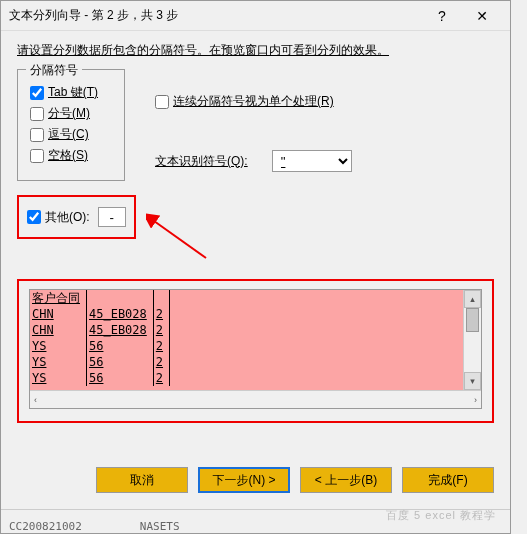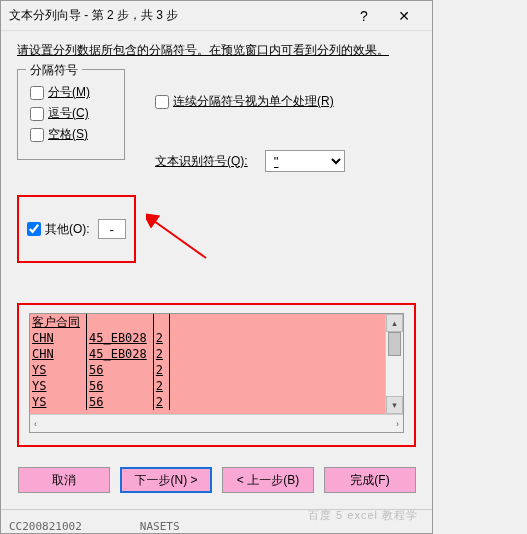--- a/index.html
+++ b/index.html
@@ -1,49 +1,49 @@
 <!DOCTYPE html>
 <html><head>
 <meta charset="utf-8">
 <style>
 * { box-sizing: border-box; margin: 0; padding: 0; }
 body { font-family: "Microsoft YaHei", SimSun, sans-serif; font-size: 12px; background: #f0f0f0; color: #000; }
-.dialog { width: 433px; height: 534px; background: #f0f0f0; border: 1px solid #999; position: relative; }
+.dialog { width: 511px; height: 534px; background: #f0f0f0; border: 1px solid #999; position: relative; }
 .titlebar { height: 30px; display: flex; align-items: center; padding: 0 8px; border-bottom: 1px solid #ddd; }
 .titlebar .title { flex: 1; font-size: 12px; }
 .titlebar .tbtn { width: 40px; height: 28px; display: flex; align-items: center; justify-content: center; cursor: pointer; font-size: 14px; }
 .content { padding: 10px 16px; text-decoration: underline; }
 .instr { margin-bottom: 10px; line-height: 1.5; }
 .fieldset { border: 1px solid #999; padding: 10px 8px 12px 12px; margin-bottom: 8px; position: relative; display: inline-block; vertical-align: top; }
 .fieldset .legend { position: absolute; top: -8px; left: 8px; background: #f0f0f0; padding: 0 4px; font-size: 12px; }
 .delim-row { display: flex; align-items: flex-start; gap: 30px; }
 .delims { width: 105px; }
 .chk-row { display: flex; align-items: center; margin: 4px 0; gap: 4px; }
 .chk-row input[type="checkbox"] { width: 14px; height: 14px; }
 .chk-row label { font-size: 12px; }
 .right-opts { padding-top: 20px; }
 .right-opts .chk-row { margin-bottom: 18px; }
-.qual-row { display: flex; align-items: center; gap: 17px; margin-top: 40px; }
+.qual-row { display: flex; align-items: center; gap: 24px; margin-top: 40px; }
 .qual-row select { width: 80px; height: 22px; border: 1px solid #999; background: #fff; padding: 0 4px; }
-.other-box { border: 2px solid #e00; padding: 22px 8px; margin-top: 23px; display: inline-block; }
+.other-box { border: 2px solid #e00; padding: 10px 8px; margin-top: 6px; display: inline-block; }
 .other-box input[type="text"] { width: 28px; height: 20px; border: 1px solid #999; text-align: center; margin-left: 4px; }
 .arrow { position: absolute; left: 145px; top: 212px; pointer-events: none; }
 .preview-box { border: 2px solid #e00; padding: 8px 10px 12px 10px; margin-top: 40px; }
 .preview-label { margin-bottom: 10px; }
 .preview-area { height: 120px; background: #fca5a5; border: 1px solid #999; overflow: hidden; position: relative; }
 .preview-table { display: table; font-family: SimSun, monospace; font-size: 12px; }
 .prow { display: table-row; }
 .pcell { display: table-cell; border-right: 1px solid #000; padding: 0 6px 0 2px; line-height: 16px; white-space: nowrap; }
 .vscroll { position: absolute; right: 0; top: 0; bottom: 18px; width: 18px; background: #f0f0f0; border-left: 1px solid #ccc; }
 .vscroll .sbtn { height: 18px; background: #e0e0e0; border: 1px solid #bbb; display: flex; align-items: center; justify-content: center; font-size: 9px; color: #555; }
 .vscroll .thumb { position: absolute; top: 18px; left: 2px; right: 2px; height: 24px; background: #c8c8c8; border: 1px solid #999; }
 .vscroll .sbtn.bot { position: absolute; bottom: 0; left: 0; right: 0; }
 .hscroll { position: absolute; left: 0; right: 0; bottom: 0; height: 18px; background: #f0f0f0; border-top: 1px solid #ccc; display: flex; align-items: center; justify-content: space-between; padding: 0 4px; font-size: 9px; color: #555; }
 .buttons { display: flex; justify-content: flex-end; gap: 10px; padding: 12px 16px; position: absolute; bottom: 28px; right: 0; left: 0; }
-.btn { min-width: 92px; height: 26px; border: 1px solid #999; background: #f9a8d4; cursor: pointer; font-size: 12px; display: flex; align-items: center; justify-content: center; padding: 0 10px; }
+.btn { min-width: 92px; height: 26px; border: 1px solid #999; background: #eab308; cursor: pointer; font-size: 12px; display: flex; align-items: center; justify-content: center; padding: 0 10px; }
 .btn.primary { border: 2px solid #1a6fd8; }
 .watermark { position: absolute; bottom: 10px; right: 14px; font-size: 11px; color: #bbb; letter-spacing: 1px; margin-left: 16px; }
 .footer-strip { position: absolute; bottom: 0; left: 0; right: 0; height: 24px; border-top: 1px solid #ccc; font-family: monospace; font-size: 11px; color: #666; display: flex; align-items: center; }
 .footer-strip span { margin-left: 8px; margin-top: 9px; }
 .footer-strip span:first-child { margin-right: 50px; }
 </style>
 </head>
 <body>
 
 <div class="dialog">
@@ -53,20 +53,24 @@
     <div class="tbtn">✕</div>
   </div>
 
   <div class="content">
     <div class="instr">请设置分列数据所包含的分隔符号。在预览窗口内可看到分列的效果。</div>
 
     <div class="delim-row">
       <div class="fieldset" style="width:108px;">
         <div class="legend">分隔符号</div>
         <div class="delims">
+          <div class="chk-row">
+              <input type="checkbox" checked="" style="">
+              <label>Tab 键(T)</label>
+            </div>
           <div class="chk-row">
               <input type="checkbox" style="">
               <label>分号(M)</label>
             </div>
           <div class="chk-row">
               <input type="checkbox" style="">
               <label>逗号(C)</label>
             </div>
           <div class="chk-row">
               <input type="checkbox" style="">

